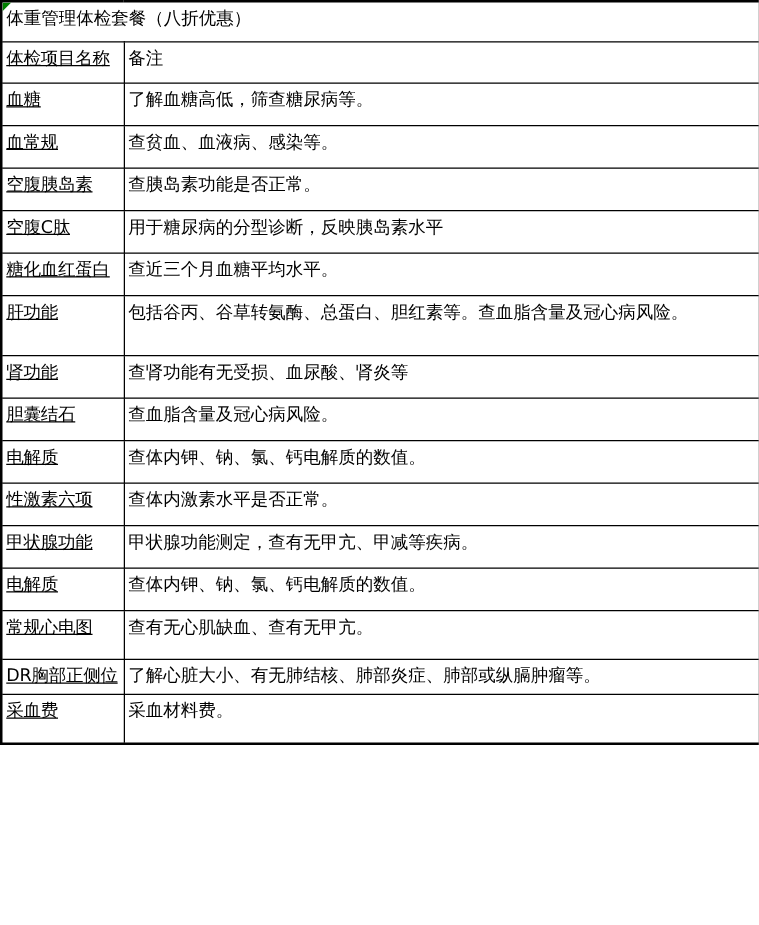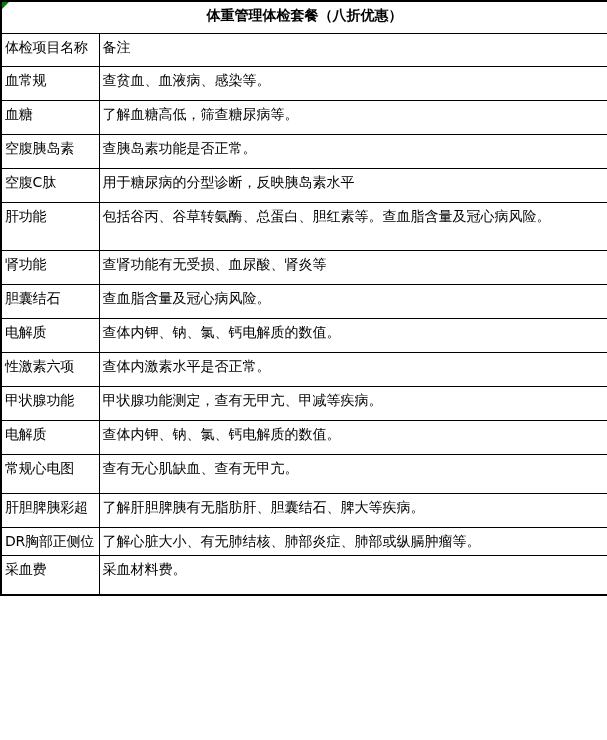--- a/index.html
+++ b/index.html
@@ -20,37 +20,37 @@
     border:1px solid #000000;
     vertical-align:top;
     padding:3px 3px 2px 3px;
     font-size:14px;
     line-height:20px;
     overflow:hidden;
     word-break:break-all;
   }
   td.title-cell{
     position:relative;
-    text-align:center;
-    font-weight:bold;
+    font-weight:normal;
     font-size:17px;
     height:26px;
     padding-right:152px; 
     line-height:26px;
   }
   .corner-marker{
     position:absolute;
     top:0;left:0;
     width:0;height:0;
     border-top:7px solid #008000;
     border-right:7px solid transparent;
   }
   td.name-cell{
     font-size:13px;
     letter-spacing:-0.2px;
+    text-decoration:underline;
   }
   tr.hdr td{height:27px;}
   tr.std  td{height:28px;}
   tr.tall td{height:42px;}
   tr.med  td{height:33px;}
   tr.short td{height:22px;}
 </style>
 </head>
 <body>
 
@@ -67,34 +67,38 @@
           <span>体重管理体检套餐（八折优惠）</span>
         </td>
       </tr>
       <tr class="hdr">
         <td class="name-cell">体检项目名称</td>
         <td>备注</td>
       </tr>
     </tbody>
     <tbody id="rows-container">
         <tr class="std">
+          <td class="name-cell">血糖</td>
+          <td>了解血糖高低，筛查糖尿病等。</td>
+        </tr>
+        <tr class="std">
           <td class="name-cell">血常规</td>
           <td>查贫血、血液病、感染等。</td>
-        </tr>
-        <tr class="std">
-          <td class="name-cell">血糖</td>
-          <td>了解血糖高低，筛查糖尿病等。</td>
         </tr>
         <tr class="std">
           <td class="name-cell">空腹胰岛素</td>
           <td>查胰岛素功能是否正常。</td>
         </tr>
         <tr class="std">
           <td class="name-cell">空腹C肽</td>
           <td>用于糖尿病的分型诊断，反映胰岛素水平</td>
+        </tr>
+        <tr class="std">
+          <td class="name-cell">糖化血红蛋白</td>
+          <td>查近三个月血糖平均水平。</td>
         </tr>
         <tr class="tall">
           <td class="name-cell">肝功能</td>
           <td>包括谷丙、谷草转氨酶、总蛋白、胆红素等。查血脂含量及冠心病风险。</td>
         </tr>
         <tr class="std">
           <td class="name-cell">肾功能</td>
           <td>查肾功能有无受损、血尿酸、肾炎等</td>
         </tr>
         <tr class="std">
@@ -114,24 +118,20 @@
           <td>甲状腺功能测定，查有无甲亢、甲减等疾病。</td>
         </tr>
         <tr class="std">
           <td class="name-cell">电解质</td>
           <td>查体内钾、钠、氯、钙电解质的数值。</td>
         </tr>
         <tr class="med">
           <td class="name-cell">常规心电图</td>
           <td>查有无心肌缺血、查有无甲亢。</td>
         </tr>
-        <tr class="std">
-          <td class="name-cell">肝胆脾胰彩超</td>
-          <td>了解肝胆脾胰有无脂肪肝、胆囊结石、脾大等疾病。</td>
-        </tr>
         <tr class="short">
           <td class="name-cell">DR胸部正侧位</td>
           <td>了解心脏大小、有无肺结核、肺部炎症、肺部或纵膈肿瘤等。</td>
         </tr>
         <tr class="med">
           <td class="name-cell">采血费</td>
           <td>采血材料费。</td>
         </tr>
       </tbody>
   </table>

